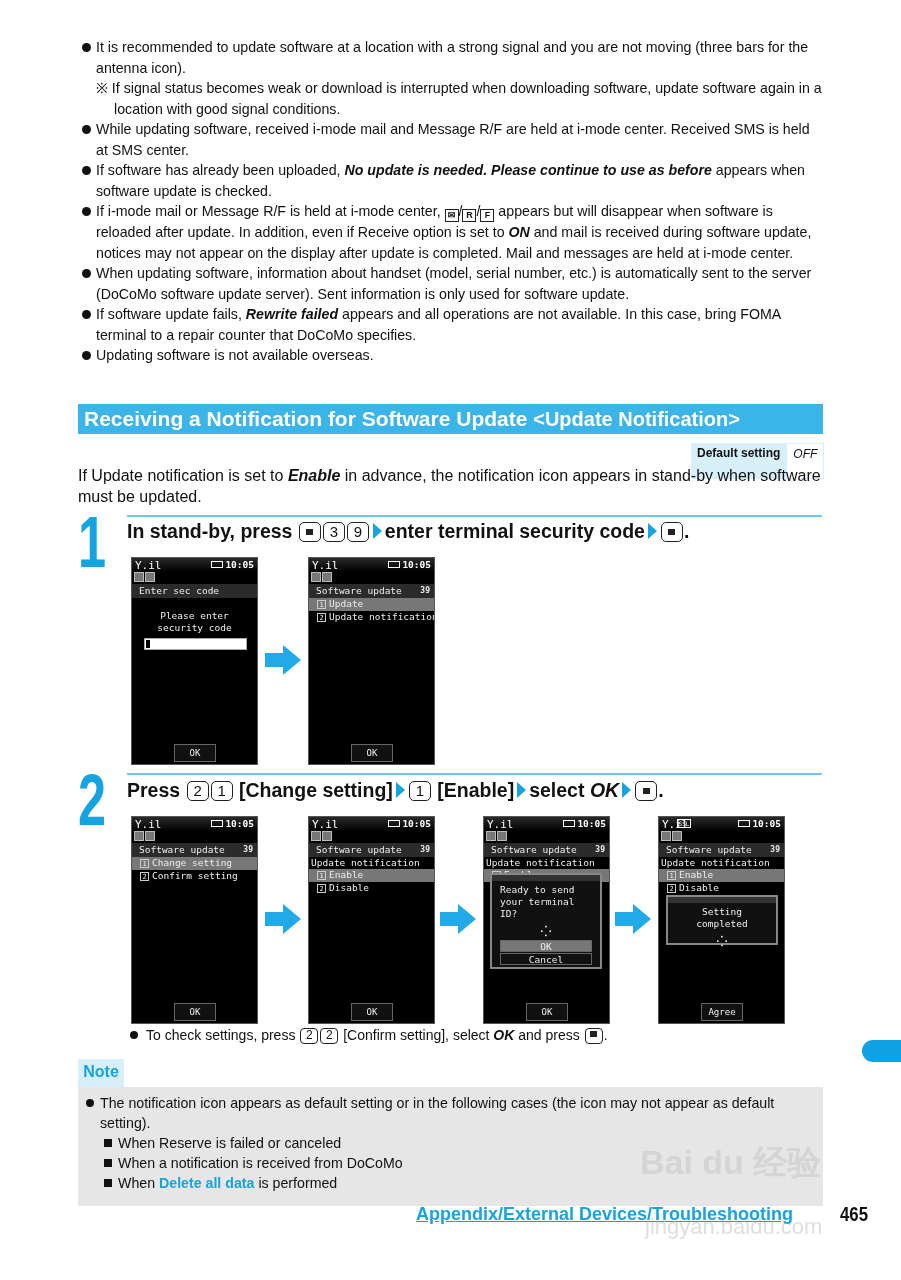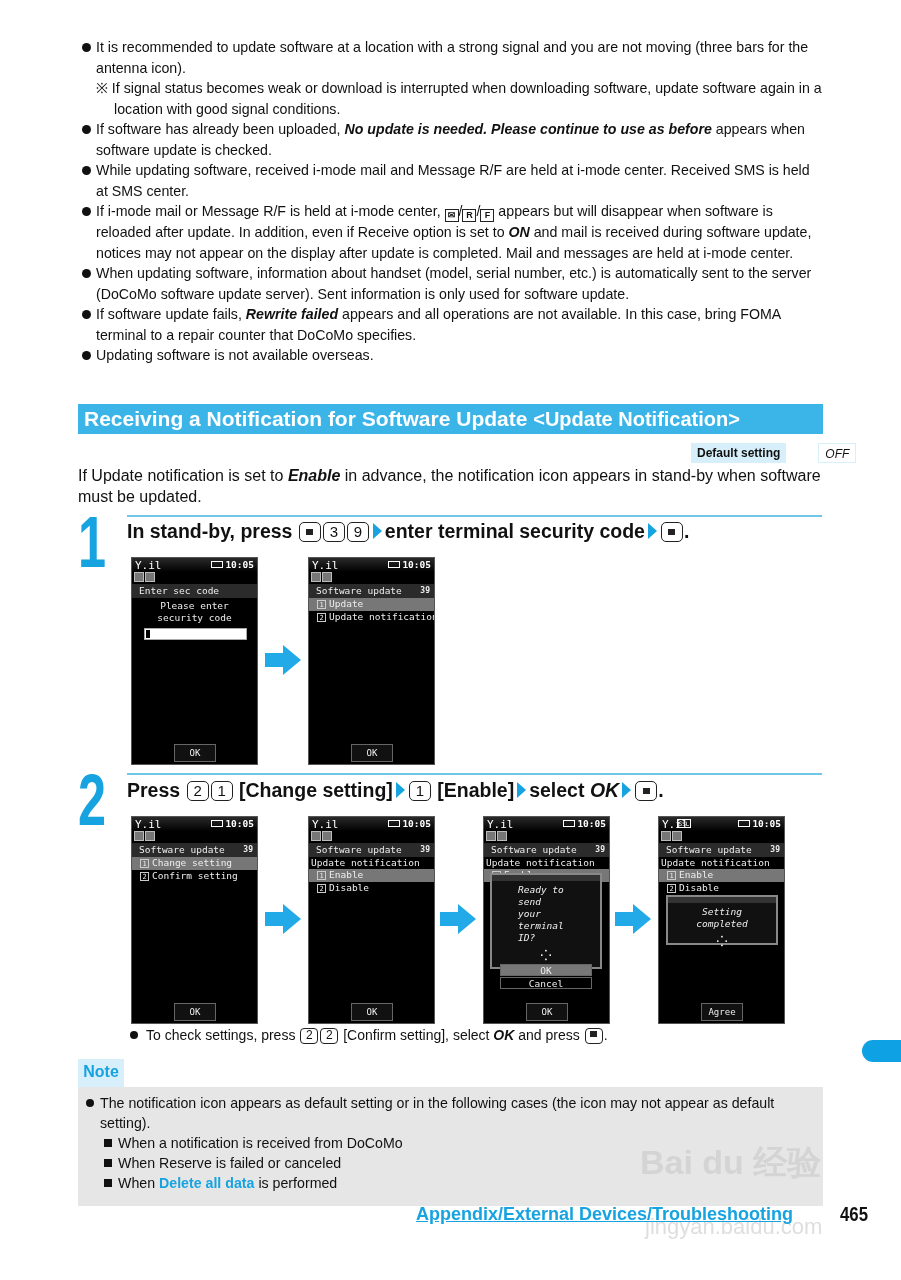--- a/index.html
+++ b/index.html
@@ -9,21 +9,21 @@
   .bullets { position: absolute; left: 78px; top: 37px; width: 745px; font-size: 14.2px; line-height: 20.5px; }
   .bullets .li { position: relative; padding-left: 18px; }
   .bullets .li::before { content: ""; position: absolute; left: 4px; top: 6px; width: 9px; height: 9px; border-radius: 50%; background: #111; }
   .bullets .sub { position: relative; padding-left: 36px; text-indent: -18px; margin-left: 18px; padding-left: 18px; }
   .bi { font-weight: bold; font-style: italic; }
   .mini-ico { display: inline-block; width: 14px; height: 13px; border: 1.5px solid #222; font-size: 9px; line-height: 10px; text-align: center; font-weight: bold; vertical-align: -2px; }
 
   .section-bar { position: absolute; left: 78px; top: 404px; width: 745px; height: 30px; background: #3bb4e8; color: #fff; padding-left: 6px; font-size: 21px; font-weight: bold; line-height: 30px; white-space: nowrap; }
   .section-bar .small { font-size: 20px; font-weight: bold; }
 
-  .default-box { position: absolute; left: 691px; top: 443px; height: 20px; display: flex; font-size: 12px; line-height: 20px; gap: 32px; }
+  .default-box { position: absolute; left: 691px; top: 443px; height: 36px; display: flex; font-size: 12px; line-height: 20px; }
   .default-box .lbl { background: #d7effa; padding: 0 6px; font-weight: bold; }
   .default-box .val { background: #fff; border: 1px solid #d7effa; padding: 0 6px; font-style: italic; }
 
   .intro { position: absolute; left: 78px; top: 465px; width: 745px; font-size: 16px; line-height: 21px; }
 
   .step-num { position: absolute; font-size: 72px; font-weight: bold; color: #17a3e0; font-family: "Liberation Sans", sans-serif; transform: scaleX(0.7); transform-origin: left top; line-height: 60px; }
   .step-rule { position: absolute; left: 127px; width: 695px; height: 2px; background: #6fc6e6; }
   .step-text { position: absolute; left: 127px; font-size: 19.5px; font-weight: bold; white-space: nowrap; line-height: 28px; }
   .key { display: inline-block; min-width: 22px; height: 20px; border: 1.6px solid #222; border-radius: 5px; text-align: center; font-size: 15px; line-height: 17px; font-weight: normal; vertical-align: 1px; margin: 0 1px; }
   .key.center::before { content: ""; display: inline-block; width: 7px; height: 6px; background: #222; vertical-align: 2px; }
@@ -38,26 +38,26 @@
   .phone .status .extra { position: absolute; left: 18px; top: 2px; width: 14px; height: 9px; border: 1px solid #fff; font-size: 6px; line-height: 7px; text-align: center; color:#fff; }
   .phone .icons { height: 12px; padding-left: 2px; }
   .phone .icons span { display: inline-block; width: 10px; height: 10px; background: #777; border: 1px solid #bbb; margin-right: 1px; }
   .phone .title { height: 14px; background: #2b2b2b; padding-left: 7px; line-height: 14px; color: #eee; position: relative; }
   .phone .title .pg { position: absolute; right: 4px; top: 0; font-size: 8px; font-weight: bold; }
   .phone .sub-title { padding-left: 2px; line-height: 12px; color: #eee; }
   .phone .item { line-height: 12.5px; padding-left: 8px; color: #eee; white-space: nowrap; }
   .phone .item.sel { background: #777; }
   .phone .item .n { display: inline-block; width: 9px; height: 9px; border: 1px solid #ccc; font-size: 7px; line-height: 8px; text-align: center; margin-right: 3px; vertical-align: 0; }
   .phone .softkey { position: absolute; left: 42px; bottom: 2px; width: 42px; height: 18px; border: 1px solid #666; background: #111; color: #eee; text-align: center; line-height: 16px; font-size: 9px; }
-  .phone .center-text { text-align: center; line-height: 12px; color: #eee; margin-top: 2px; }
+  .phone .center-text { text-align: center; line-height: 12px; color: #eee; margin-top: 12px; }
   .phone .input { margin: 4px 10px 0 12px; height: 12px; background: #fff; border: 1px solid #aaa; position: relative; }
   .phone .input::before { content: ""; position: absolute; left: 1px; top: 1px; width: 4px; height: 8px; background: #000; }
   .phone .dialog { position: absolute; border: 2px solid #888; background: #111; }
   .phone .dialog .hdr { height: 6px; background: #333; }
-  .phone .dialog .msg { padding: 3px 26px; line-height: 12px; color: #eee; font-style: italic; }
+  .phone .dialog .msg { padding: 3px 8px; line-height: 12px; color: #eee; }
   .phone .dialog .spinner { text-align: center; color: #fff; font-size: 14px; line-height: 16px; }
   .phone .dialog .btn { margin: 1px 8px; height: 12px; line-height: 11px; text-align: center; border: 1px solid #666; color: #eee; }
   .phone .dialog .btn.sel { background: #777; }
 
   .arrow { position: absolute; width: 38px; height: 30px; }
   .arrow::before { content: ""; position: absolute; left: 0; top: 8px; width: 20px; height: 14px; background: #22aae8; }
   .arrow::after { content: ""; position: absolute; left: 18px; top: 0; border-top: 15px solid transparent; border-bottom: 15px solid transparent; border-left: 18px solid #22aae8; }
 
   .tip { position: absolute; left: 127px; top: 1025px; font-size: 14px; line-height: 20px; white-space: nowrap; }
   .tip::before { content: ""; display: inline-block; width: 8px; height: 8px; border-radius: 50%; background: #111; margin: 0 8px 1px 3px; }
@@ -78,22 +78,22 @@
 
   .watermark { position: absolute; left: 640px; top: 1140px; font-size: 34px; font-weight: bold; color: rgba(190,190,190,0.45); white-space: nowrap; }
   .watermark2 { position: absolute; left: 645px; top: 1214px; font-size: 22px; color: rgba(190,190,190,0.5); white-space: nowrap; }
 </style>
 </head>
 <body>
 
 <div class="bullets">
   <div class="li"><span>It is recommended to update software at a location with a strong signal and you are not moving (three bars for the antenna icon).</span></div>
   <div class="sub">※ If signal status becomes weak or download is interrupted when downloading software, update software again in a location with good signal conditions.</div>
+  <div class="li"><span>While updating software, received i-mode mail and Message R/F are held at i-mode center. Received SMS is held at SMS center.</span></div>
   <div class="li"><span>If software has already been uploaded, </span><span class="bi">No update is needed. Please continue to use as before</span><span> appears when software update is checked.</span></div>
-  <div class="li"><span>While updating software, received i-mode mail and Message R/F are held at i-mode center. Received SMS is held at SMS center.</span></div>
   <div class="li"><span>If i-mode mail or Message R/F is held at i-mode center, </span><span class="mini-ico">✉</span>/<span class="mini-ico">R</span>/<span class="mini-ico">F</span><span> appears but will disappear when software is reloaded after update. In addition, even if Receive option is set to </span><span class="bi">ON</span><span> and mail is received during software update, notices may not appear on the display after update is completed. Mail and messages are held at i-mode center.</span></div>
   <div class="li"><span>When updating software, information about handset (model, serial number, etc.) is automatically sent to the server (DoCoMo software update server). Sent information is only used for software update.</span></div>
   <div class="li"><span>If software update fails, </span><span class="bi">Rewrite failed</span><span> appears and all operations are not available. In this case, bring FOMA terminal to a repair counter that DoCoMo specifies.</span></div>
   <div class="li"><span>Updating software is not available overseas.</span></div>
 </div>
 
 <div class="section-bar"><span>Receiving a Notification for Software Update </span><span class="small">&lt;Update Notification&gt;</span></div>
 
 <div class="default-box">
   <span class="lbl">Default setting</span>
@@ -214,22 +214,22 @@
     <div class="spinner">⁘</div>
   </div>
   <div class="softkey">Agree</div>
 </div>
 
 <div class="tip"><span>To check settings, press </span><span class="key sm">2</span><span class="key sm">2</span><span> [Confirm setting], select </span><b><i>OK</i></b><span> and press </span><span class="key sm center"></span>.</div>
 
 <div class="note-tab">Note</div>
 <div class="note-box">
   <div class="li">The notification icon appears as default setting or in the following cases (the icon may not appear as default setting).</div>
+  <div class="sq">When Reserve is failed or canceled</div>
   <div class="sq">When a notification is received from DoCoMo</div>
-  <div class="sq">When Reserve is failed or canceled</div>
   <div class="sq"><span>When </span><span class="link-blue">Delete all data</span><span> is performed</span></div>
 </div>
 
 <div class="side-tab"></div>
 
 <div class="watermark">Bai du 经验</div>
 <div class="watermark2">jingyan.baidu.com</div>
 
 <div class="footer-link">Appendix/External Devices/Troubleshooting</div>
 <div class="page-num">465</div>

